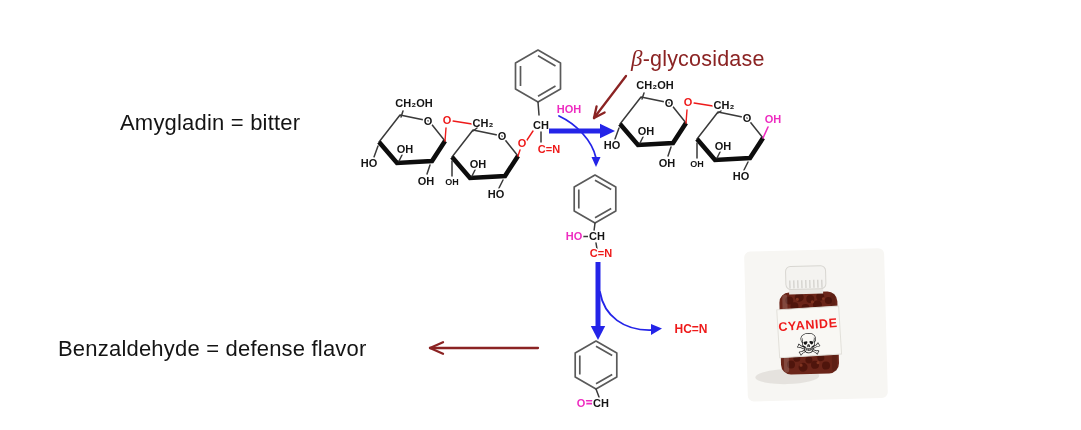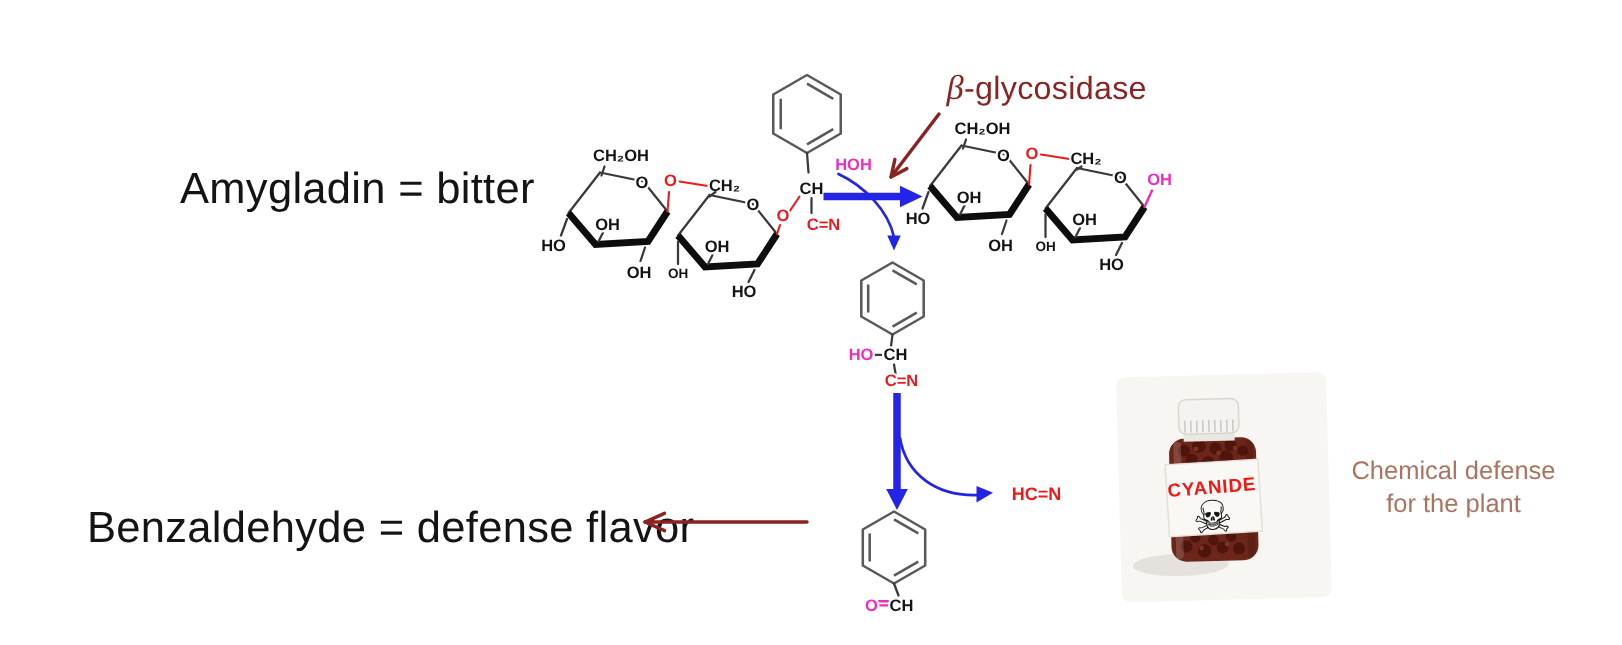--- a/index.html
+++ b/index.html
@@ -3,21 +3,21 @@
 <meta charset="utf-8">
 <style>
   :root{
     --color-maroon:#8b2323; --color-blue:#2424e8; --color-magenta:#ee2cc0;
     --color-red:#ee1a1a; --color-ink:#141414; --color-bond:#3a3a3a;
     --color-defense:#aa7460; --color-bottle_brown:#6b2519;
   }
   html,body{margin:0;padding:0;background:#fff;}
   #stage{position:relative;width:1081px;height:430px;background:#fff;overflow:hidden;
          font-family:"Liberation Sans","DejaVu Sans",sans-serif;}
-  .caption{position:absolute;color:var(--color-ink);font-size:29px;letter-spacing:.2px;white-space:nowrap;}
+  .caption{position:absolute;color:var(--color-ink);font-size:22px;letter-spacing:.2px;white-space:nowrap;}
   #amygdalin-caption{left:120px;top:110px;}
   #benzaldehyde-caption{left:58px;top:336px;}
   #enzyme-caption{left:631px;top:46px;color:var(--color-maroon);font-size:21.5px;}
   #enzyme-caption .beta{font-family:"Liberation Serif","DejaVu Serif",serif;font-style:italic;font-size:23px;}
   #defense-caption{position:absolute;left:878px;top:303px;width:182px;text-align:center;
                    color:var(--color-defense);font-size:17px;line-height:1.32;}
   svg{position:absolute;left:0;top:0;}
   .atom{font-family:"Liberation Sans","DejaVu Sans",sans-serif;font-weight:bold;font-size:11px;
         fill:var(--color-ink);paint-order:stroke;stroke:#fff;stroke-width:3px;stroke-linejoin:round;}
   .atom.small{font-size:9px;}
@@ -38,24 +38,20 @@
 <body>
 
 <div id="stage">
 
   <div id="amygdalin-caption" class="caption">Amygladin = bitter</div>
 
   <div id="benzaldehyde-caption" class="caption">Benzaldehyde = defense flavor</div>
 
   <div id="enzyme-caption" class="caption"><span class="beta">β</span><span>-glycosidase</span></div>
 
-  <div id="defense-caption">
-    <div>Chemical defense</div>
-    <div>for the plant</div>
-  </div>
 
   <svg width="1081" height="430" viewBox="0 0 1081 430">
 
     <g>
 
       <g transform="translate(377,115)">
         <path class="bond" d="M23,0 L52,6 L68,26 M23,0 L2,27"></path>
         <path class="bond thick" d="M2,27 L20,48 L55,46 L68,26"></path>
         <path class="bond" d="M26,-4 L24,2 M1,31 L-3,42 M53,50 L50,59 M25,40 L22,46"></path>
         <path class="bond red" d="M68,26 L69,13 M76,6 L95,9"></path>

